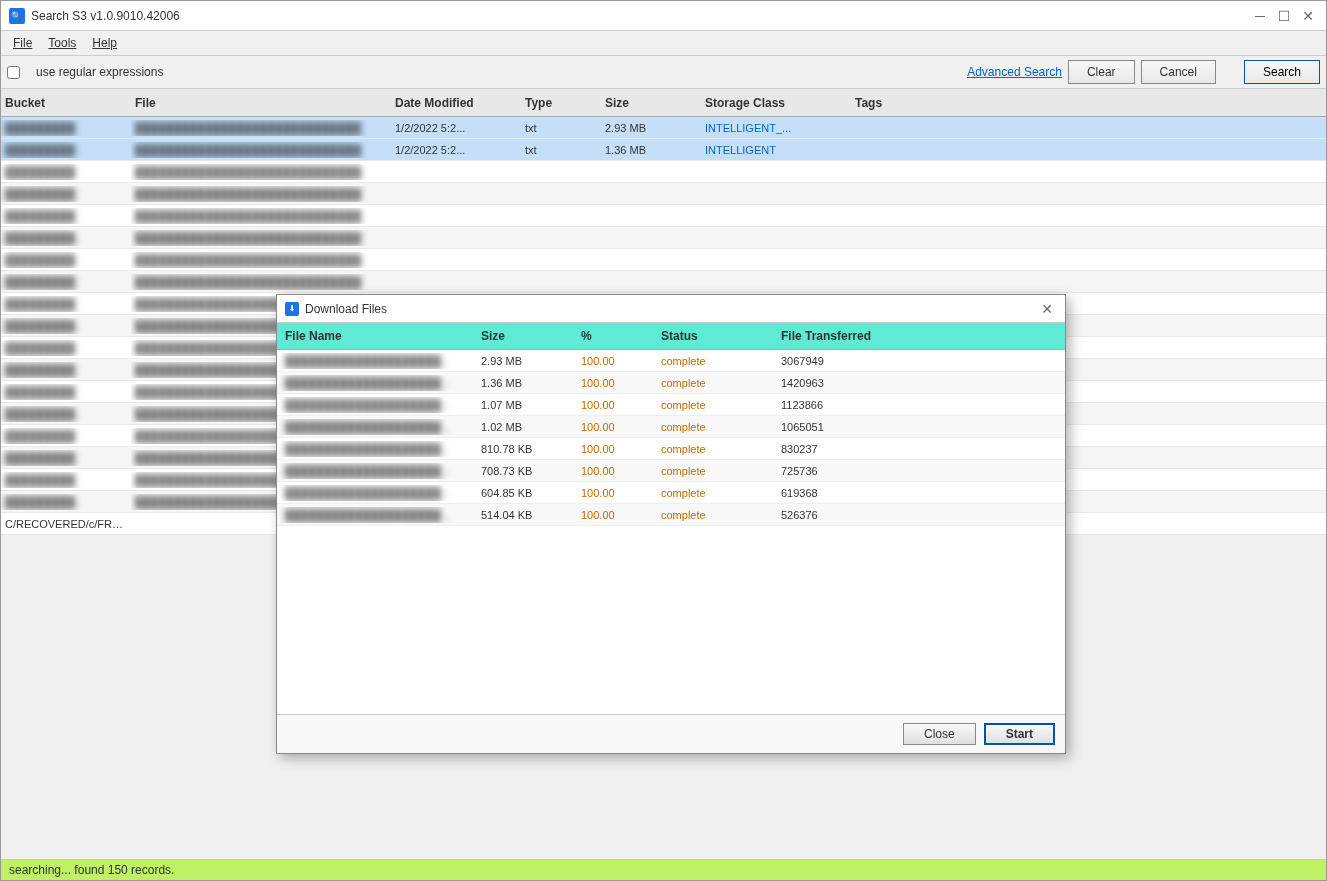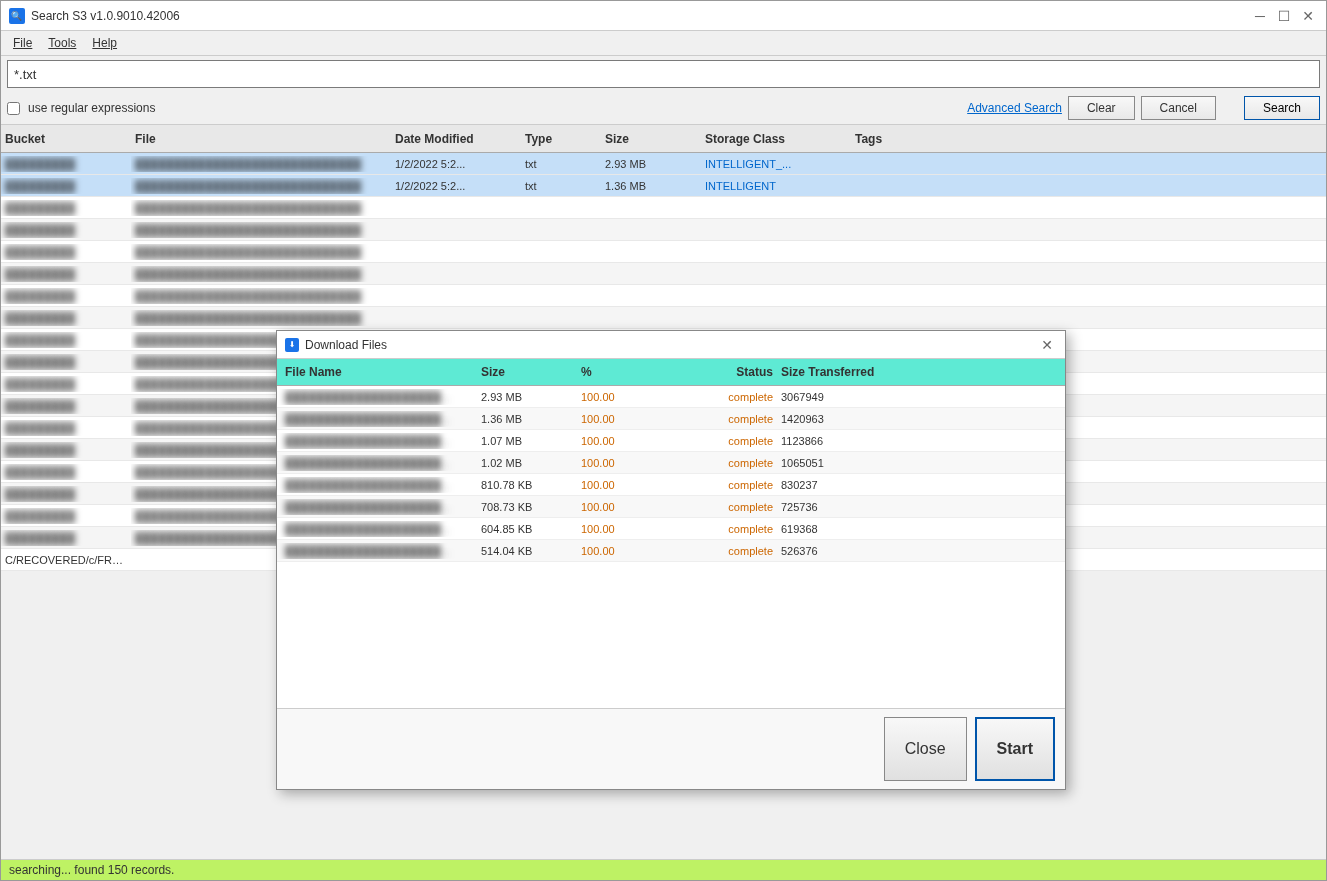--- a/index.html
+++ b/index.html
@@ -99,21 +99,21 @@
     .toolbar {
       display: flex;
       align-items: center;
       padding: 4px 6px;
       gap: 6px;
       border-bottom: 1px solid #ccc;
     }
     .checkbox-label {
       display: flex;
       align-items: center;
-      gap: 8px;
+      gap: 16px;
       font-size: 12px;
       color: #333;
     }
     .checkbox-label input { cursor: pointer; }
     .toolbar-spacer { flex: 1; }
     .adv-search-link {
       color: #0066cc;
       text-decoration: underline;
       cursor: pointer;
       font-size: 12px;
@@ -262,21 +262,21 @@
       padding: 4px 0;
       font-size: 12px;
       font-weight: bold;
       color: #222;
       min-height: 26px;
       align-items: center;
     }
     .d-col-name { width: 200px; padding-left: 8px; flex-shrink: 0; }
     .d-col-size { width: 100px; padding-left: 4px; flex-shrink: 0; }
     .d-col-pct { width: 80px; padding-left: 4px; flex-shrink: 0; }
-    .d-col-status { width: 120px; padding-left: 4px; flex-shrink: 0; text-align: right; }
+    .d-col-status { width: 120px; padding-left: 4px; flex-shrink: 0; }
     .d-col-bytes { width: 150px; padding-left: 4px; flex-shrink: 0; }
 
     .dialog-table-body {
       flex: 1;
       overflow-y: auto;
     }
     .dialog-row {
       display: flex;
       align-items: center;
       min-height: 22px;
@@ -291,22 +291,22 @@
 
     .dialog-footer {
       border-top: 1px solid #ccc;
       padding: 8px 10px;
       display: flex;
       justify-content: flex-end;
       gap: 8px;
       background: #f8f8f8;
     }
     .dialog-btn {
-      padding: 21px 20px;
-      font-size: 16px;
+      padding: 2px 20px;
+      font-size: 12px;
       border: 1px solid #888;
       background: linear-gradient(to bottom, #f8f8f8, #e0e0e0);
       cursor: pointer;
       color: #333;
     }
     .dialog-btn.primary {
       border: 2px solid #0055aa;
       font-weight: bold;
     }
   </style>
@@ -326,23 +326,20 @@
       <button class="title-btn close">✕</button>
     </div>
   </div>
 
   <div class="menu-bar">
     <div class="menu-item"><span>File</span></div>
     <div class="menu-item"><span>Tools</span></div>
     <div class="menu-item"><span>Help</span></div>
   </div>
 
-  <div class="search-bar">
-    <input class="search-input" type="text" value="*.txt" style="">
-  </div>
 
   <div class="toolbar">
     <label class="checkbox-label">
       <input type="checkbox" style="">
       <span>use regular expressions</span>
     </label>
     <div class="toolbar-spacer"></div>
     <a class="adv-search-link">Advanced Search</a>
     <button class="toolbar-btn">Clear</button>
     <button class="toolbar-btn">Cancel</button>
@@ -544,21 +541,21 @@
             <span>Download Files</span>
           </div>
           <button class="dialog-close-btn">✕</button>
         </div>
 
         <div class="dialog-table-header">
           <div class="d-col-name cell">File Name</div>
           <div class="d-col-size cell">Size</div>
           <div class="d-col-pct cell">%</div>
           <div class="d-col-status cell">Status</div>
-          <div class="d-col-bytes cell">Size Transferred</div>
+          <div class="d-col-bytes cell">File Transferred</div>
         </div>
 
         <div class="dialog-table-body" id="dialog-table-body">
         <div class="dialog-row">
     <div class="d-col-name cell blurred">████████████████████...</div>
     <div class="d-col-size cell">2.93 MB</div>
     <div class="d-col-pct cell pct-complete">100.00</div>
     <div class="d-col-status cell status-complete">complete</div>
     <div class="d-col-bytes cell">3067949</div>
   </div>

